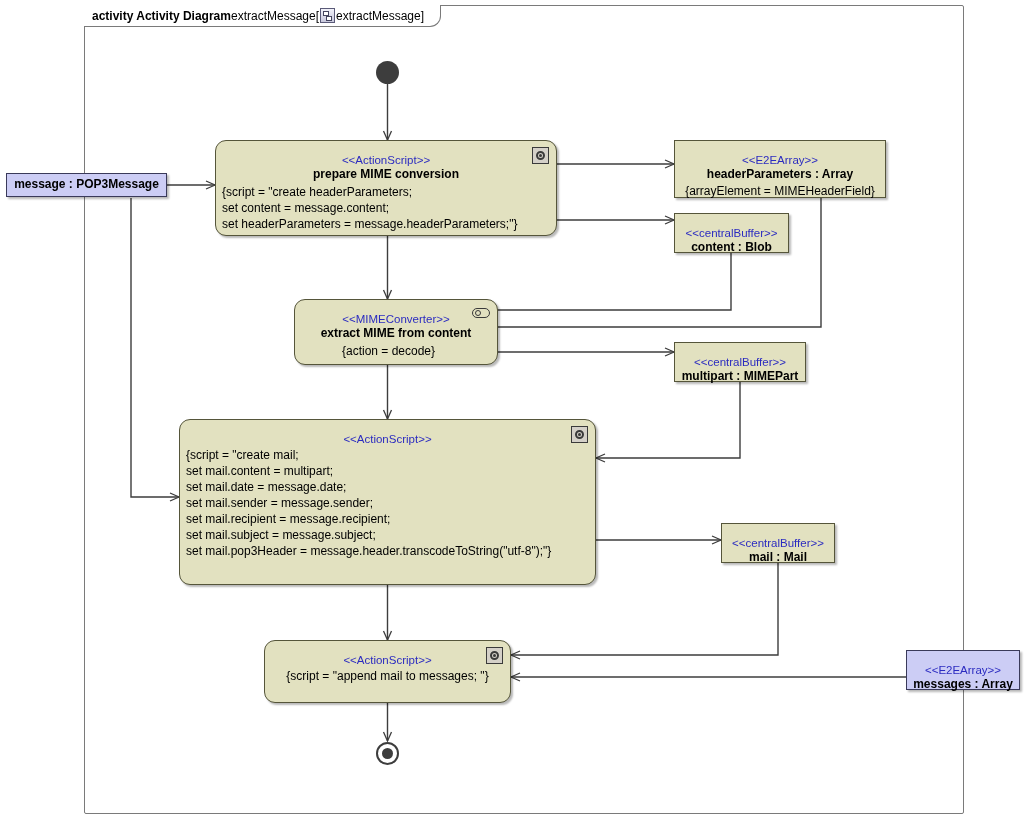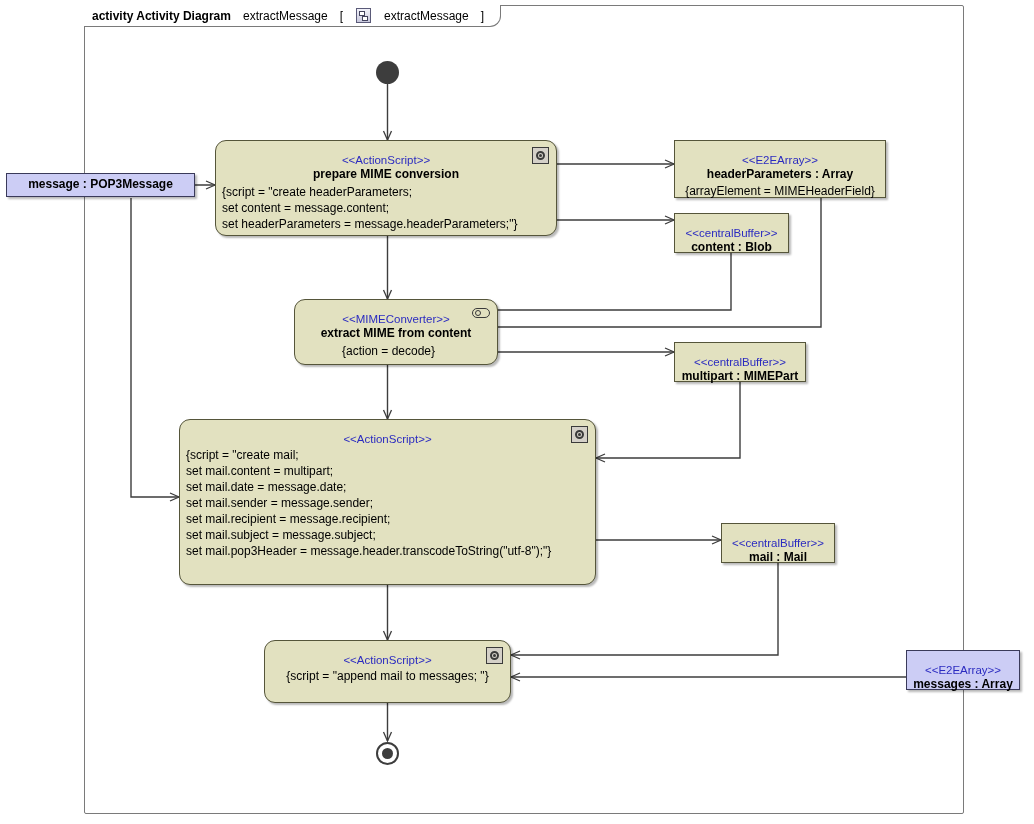--- a/index.html
+++ b/index.html
@@ -38,21 +38,21 @@
     height: 22px;
     box-sizing: border-box;
     border: 1px solid #7a7a7a;
     border-top: none;
     border-left: none;
     background: #ffffff;
     border-bottom-right-radius: 11px;
     padding: 0 16px 0 8px;
     display: flex;
     align-items: center;
-    gap: 12px;
+    gap: 0;
     font-size: 12px;
     color: #000;
     white-space: nowrap;
   }
   #frame-header .kind { font-weight: bold; }
   #frame-header .name { font-weight: normal; }
   .mini-icon {
     display: inline-block;
     width: 13px; height: 13px;
     border: 1px solid #5a5a78;
@@ -249,21 +249,21 @@
 
       <path d="M906,677 L511,677"></path>
 
       <path d="M387.5,703 L387.5,741"></path>
     </g>
   </svg>
 
   <div id="initial-node"></div>
   <div id="final-node"></div>
 
-  <div class="pin" style="left:6px; top:173px; width:189px; height:24px;">
+  <div class="pin" style="left:6px; top:173px; width:161px; height:24px;">
     <div class="nodename" style="padding-top:3px;">message : POP3Message</div>
   </div>
 
   <div class="node action" style="left:215px; top:140px; width:342px; height:96px;">
     <div class="as-icon"></div>
     <div class="stereo">&lt;&lt;ActionScript&gt;&gt;</div>
     <div class="nodename">prepare MIME conversion</div>
     <div class="body-lines">{script = "create headerParameters;
 set content = message.content;
 set headerParameters = message.headerParameters;"}</div>

